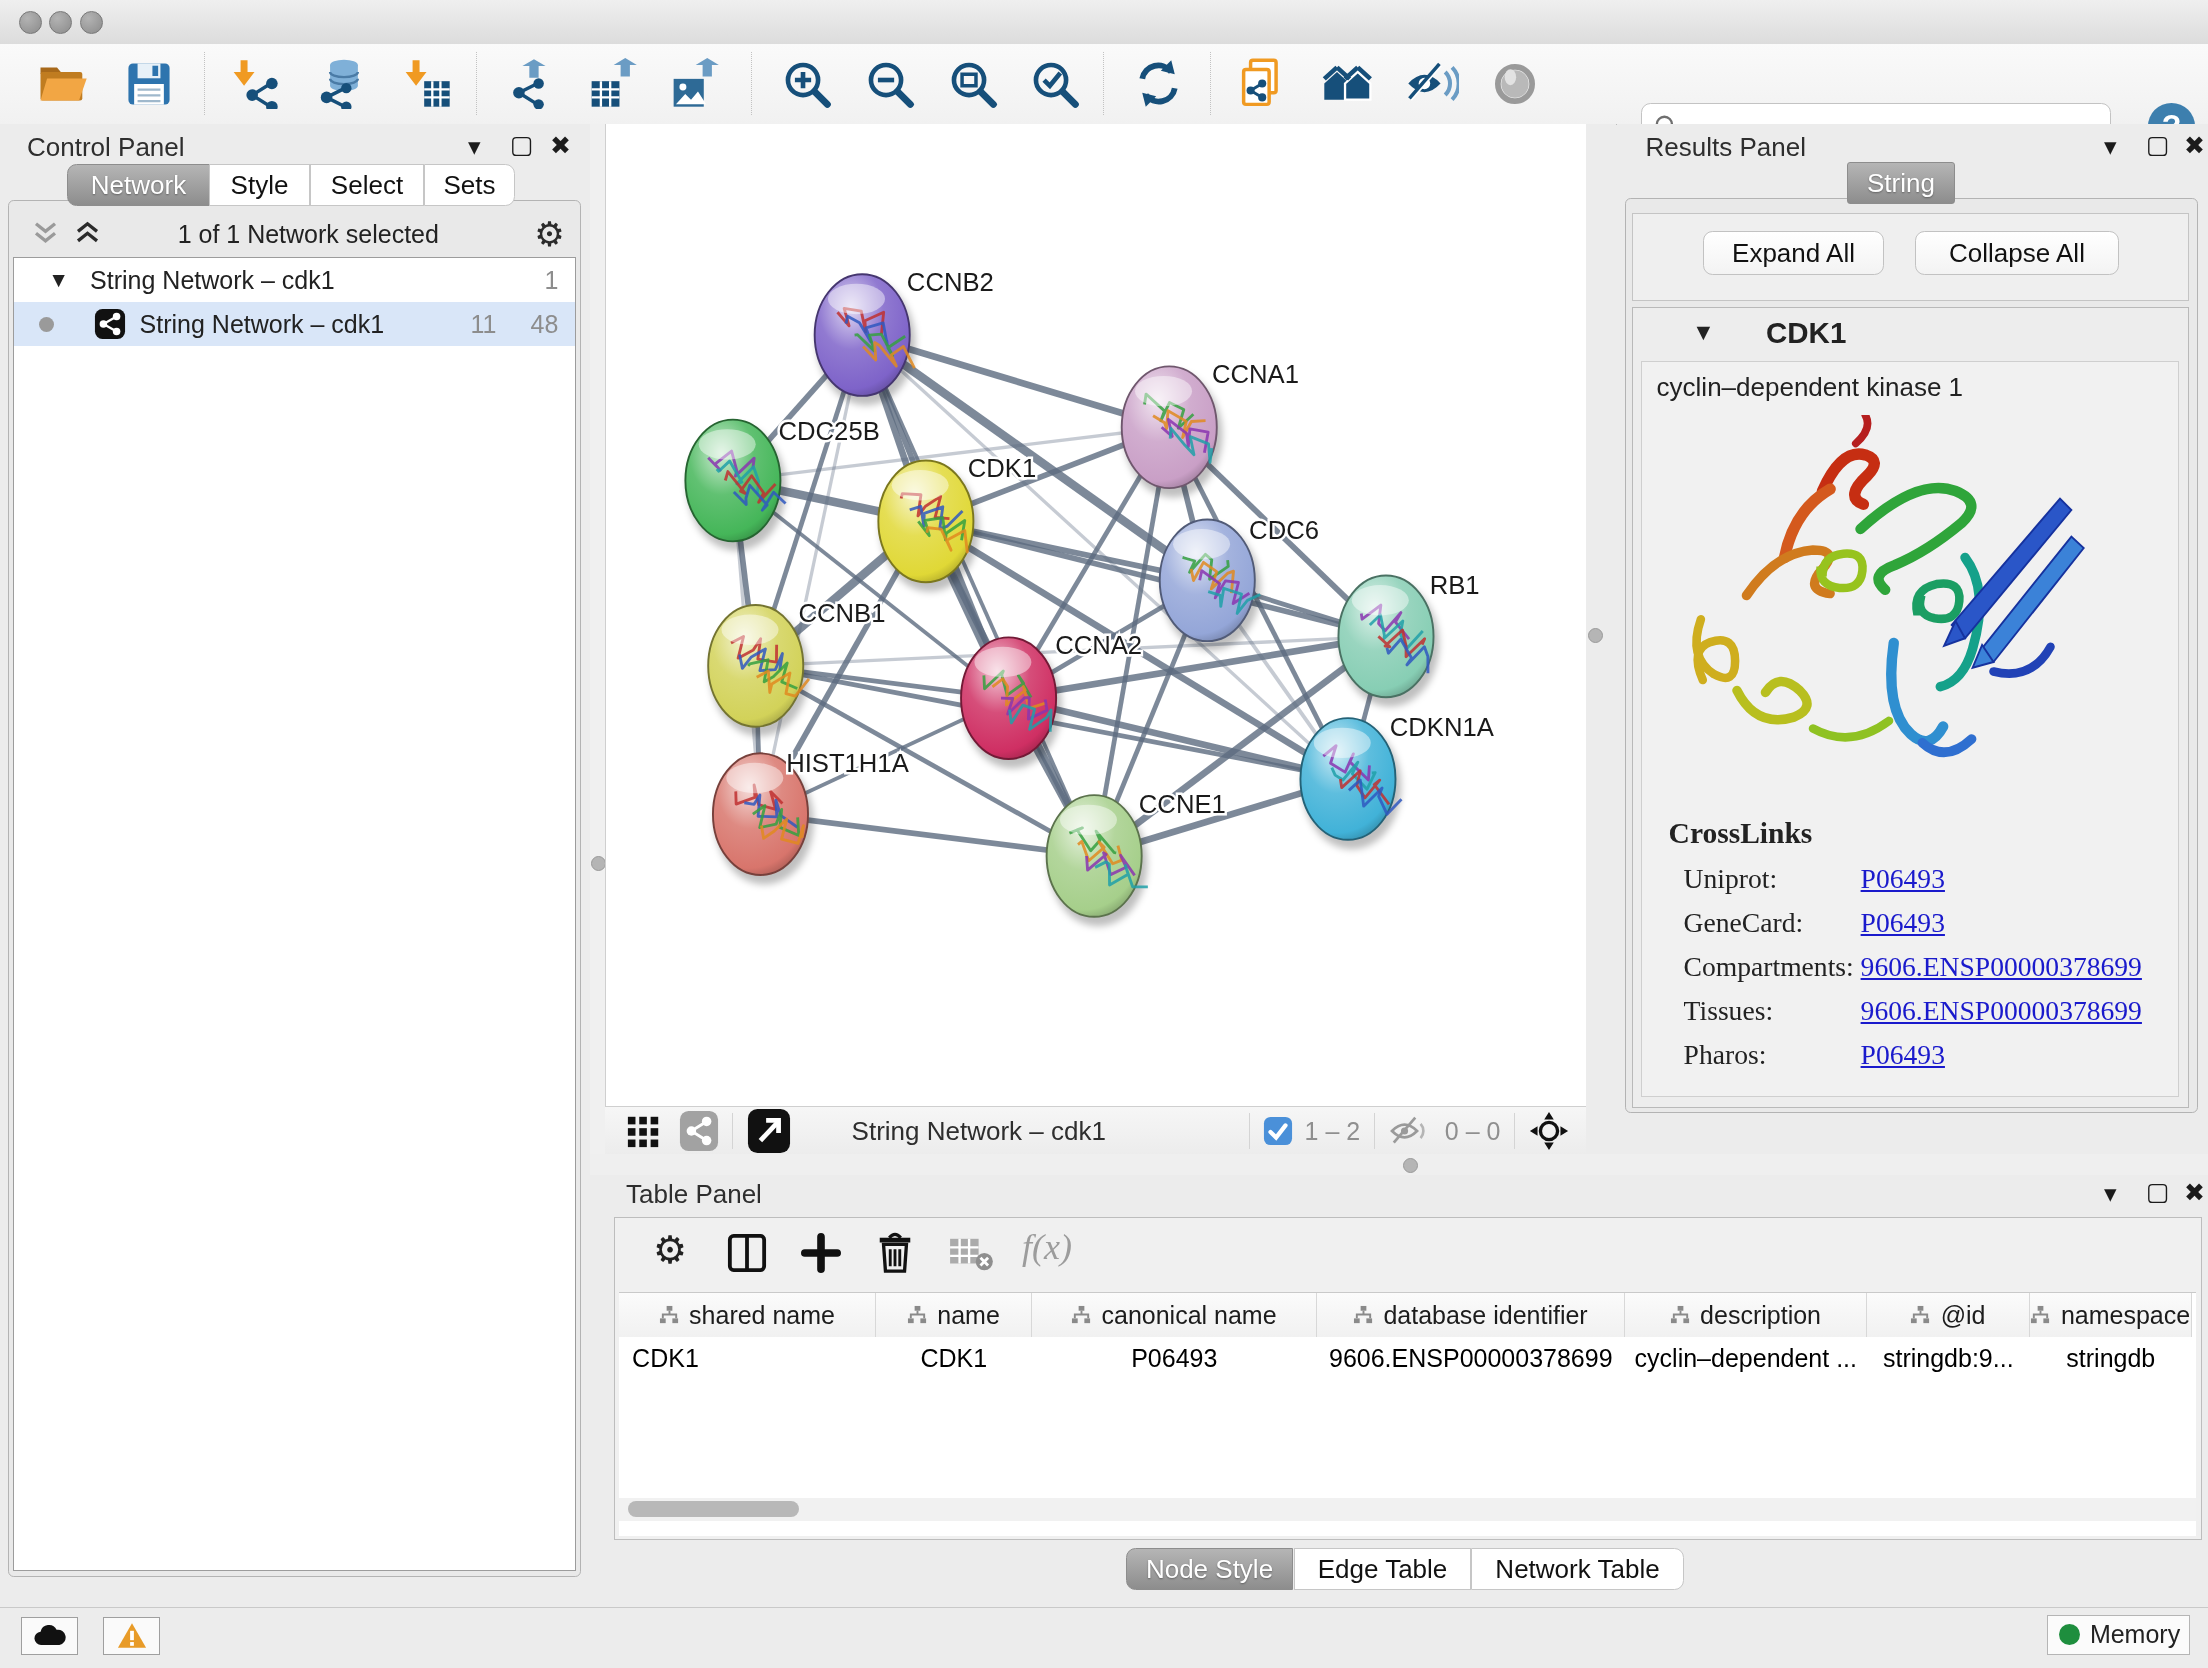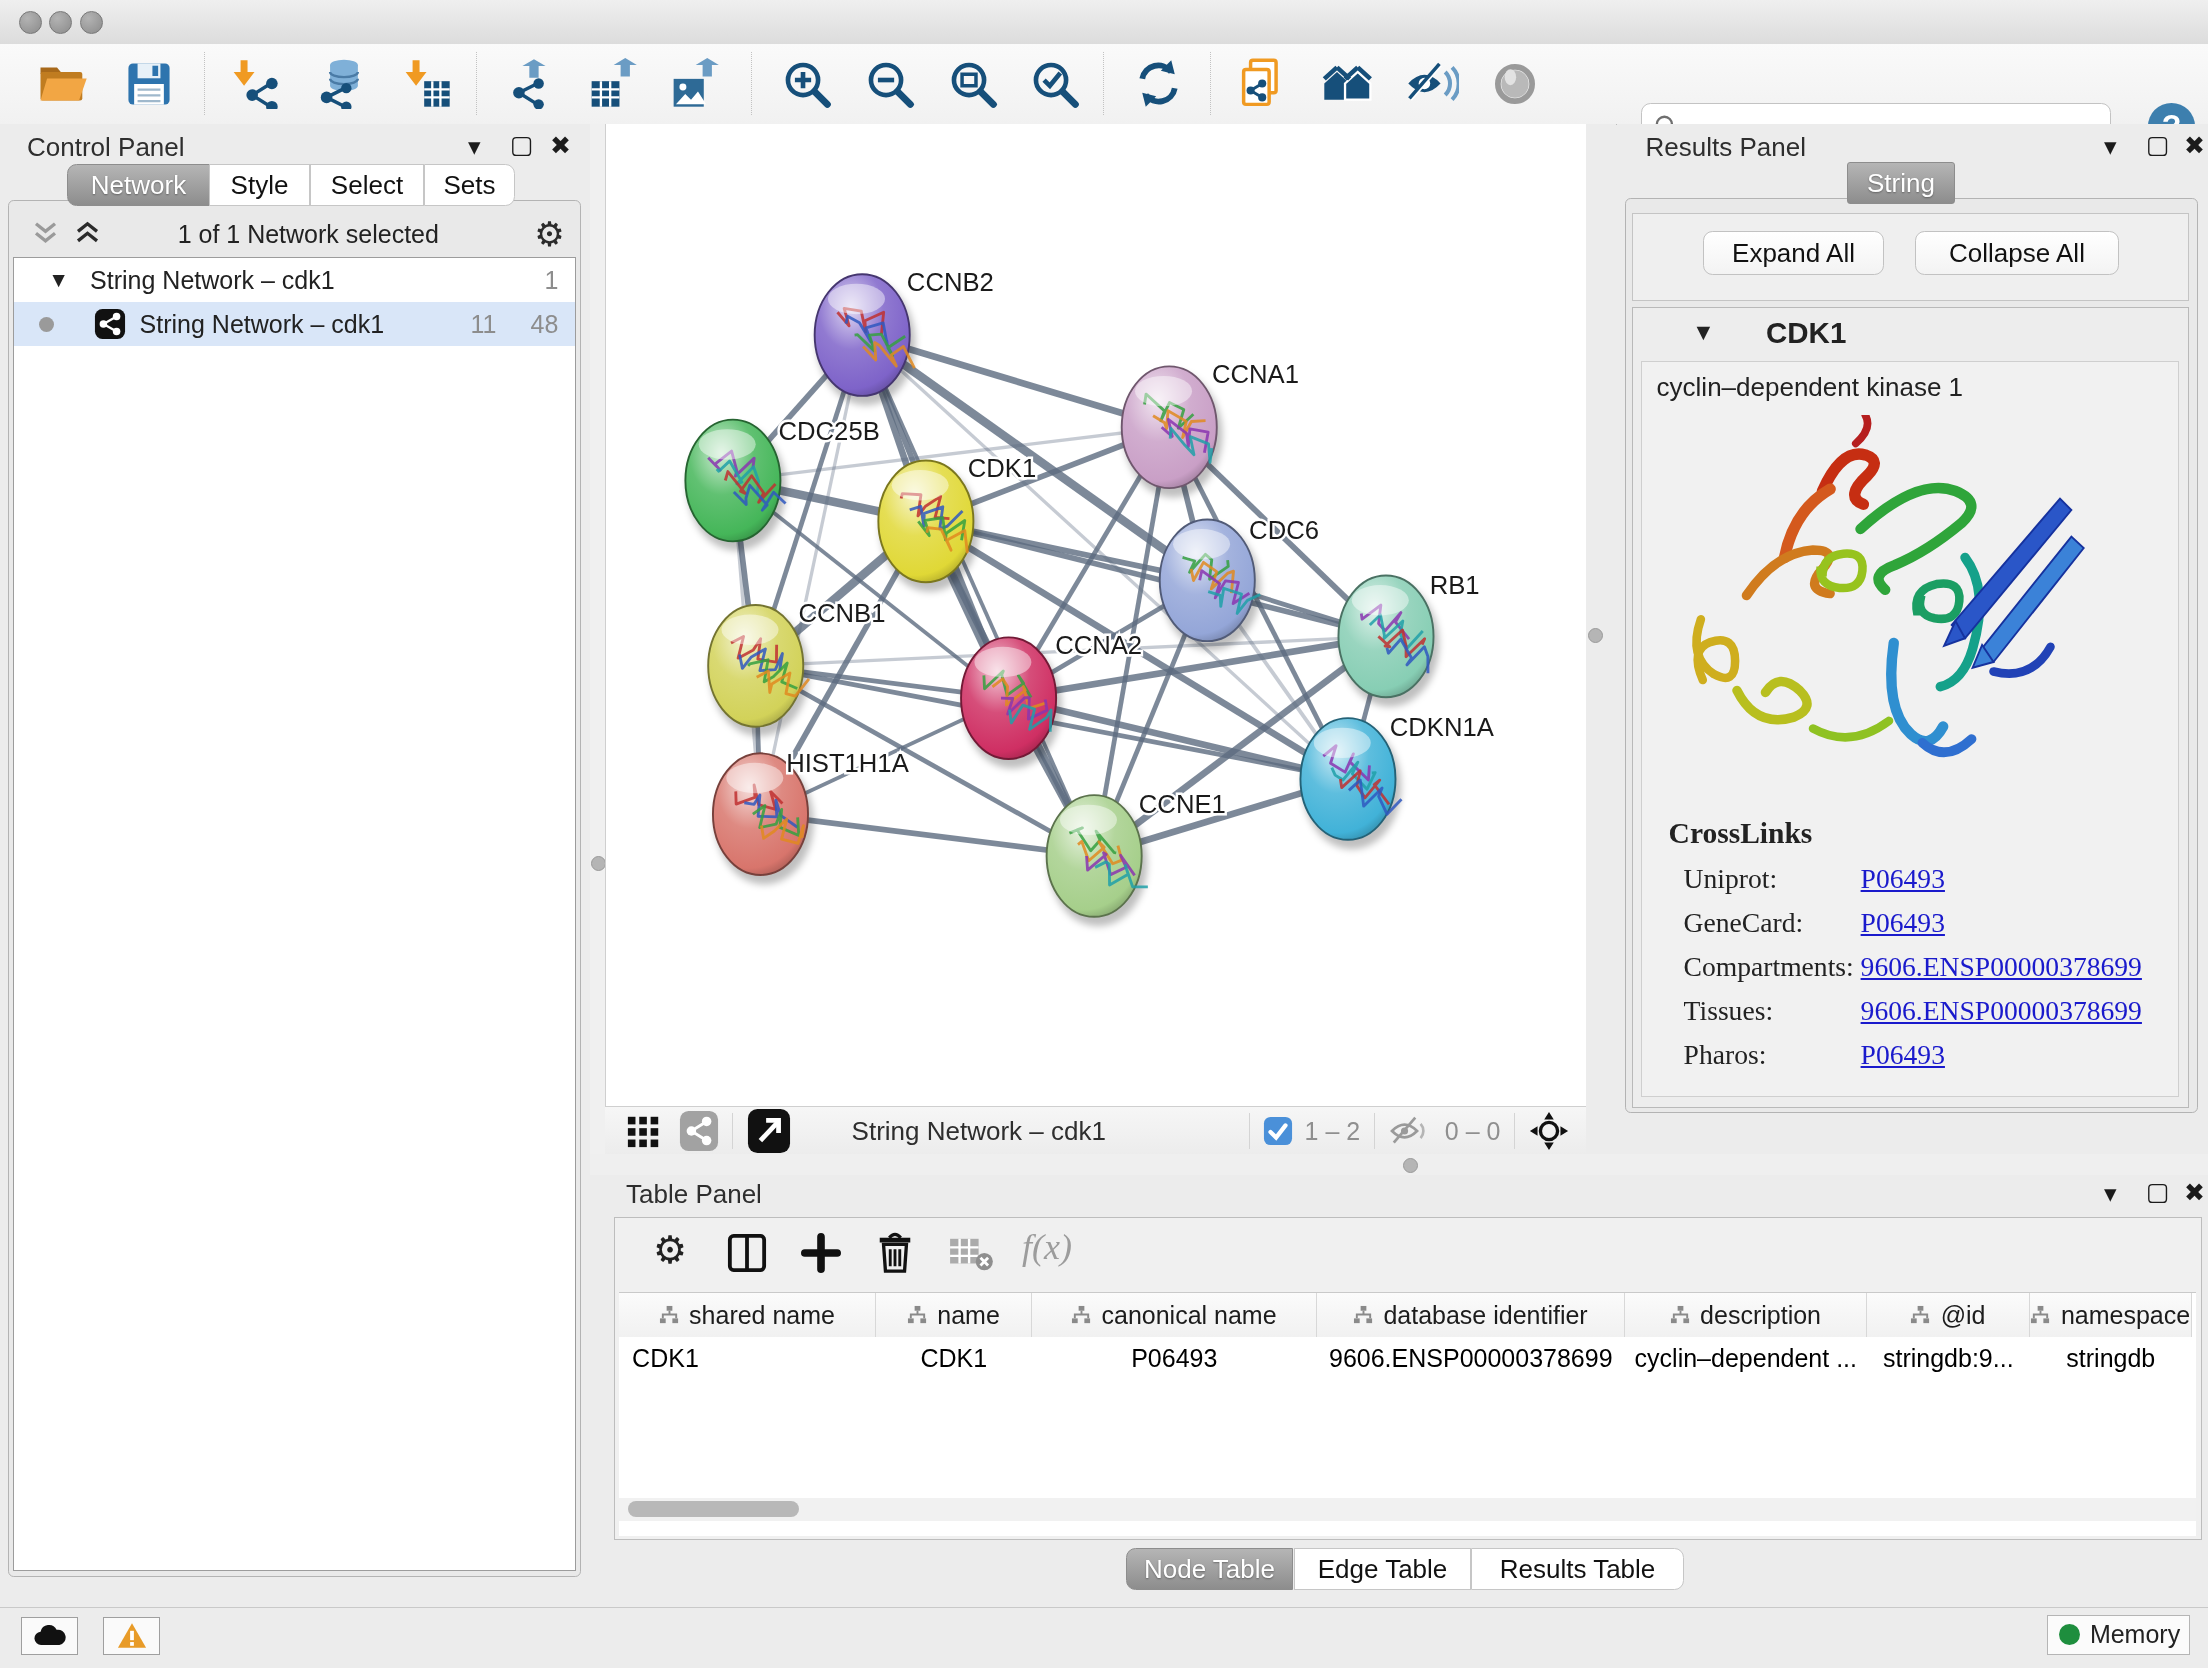--- a/index.html
+++ b/index.html
@@ -742,23 +742,23 @@
             <div class="td" style="width: 242px; justify-content: center;">cyclin–dependent ...</div>
             <div class="td" style="width: 163px; justify-content: center;">stringdb:9...</div>
             <div class="td" style="width: 162px; justify-content: center;">stringdb</div>
           </div>
         <div class="ab" style="left:0;top:205px;width:1577px;height:23px;background:#f1f1f1">
           <div style="position:absolute;left:9.5px;top:2.9px;width:171px;height:16px;border-radius:8.6px;background:#b8b8b8"></div>
         </div>
       </div>
     </div>
 
-    <div class="ab tab sel" style="left:536px;top:373px;width:167px;border-radius:9.5px 0 0 9.5px">Node Table</div>
+    <div class="ab tab sel" style="left:536px;top:373px;width:167px;border-radius:9.5px 0 0 9.5px">Node Style</div>
     <div class="ab tab" style="left:704px;top:373px;width:177px">Edge Table</div>
-    <div class="ab tab" style="left:881px;top:373px;width:213px;border-radius:0 9.5px 9.5px 0">Results Table</div>
+    <div class="ab tab" style="left:881px;top:373px;width:213px;border-radius:0 9.5px 9.5px 0">Network Table</div>
   </div>
 
   <div class="ab" style="left:0;top:1607px;width:2208px;height:61px;background:#ececec;border-top:1.9px solid #c9c9c9">
     <div class="ab" style="left:21px;top:8.6px;width:55px;height:36px;border:1.9px solid #9f9f9f;background:#fafafa;display:flex;align-items:center;justify-content:center">
       <svg width="32" height="23" viewBox="0 0 34 24">
         <path d="M8 22 a7 7 0 0 1 -1 -14 a9 9 0 0 1 17 -2 a6 6 0 0 1 3 16 z" fill="#111"></path>
       </svg>
     </div>
     <div class="ab" style="left:103px;top:8.6px;width:55px;height:36px;border:1.9px solid #9f9f9f;background:#fafafa;display:flex;align-items:center;justify-content:center">
       <svg width="30" height="27" viewBox="0 0 32 28">

